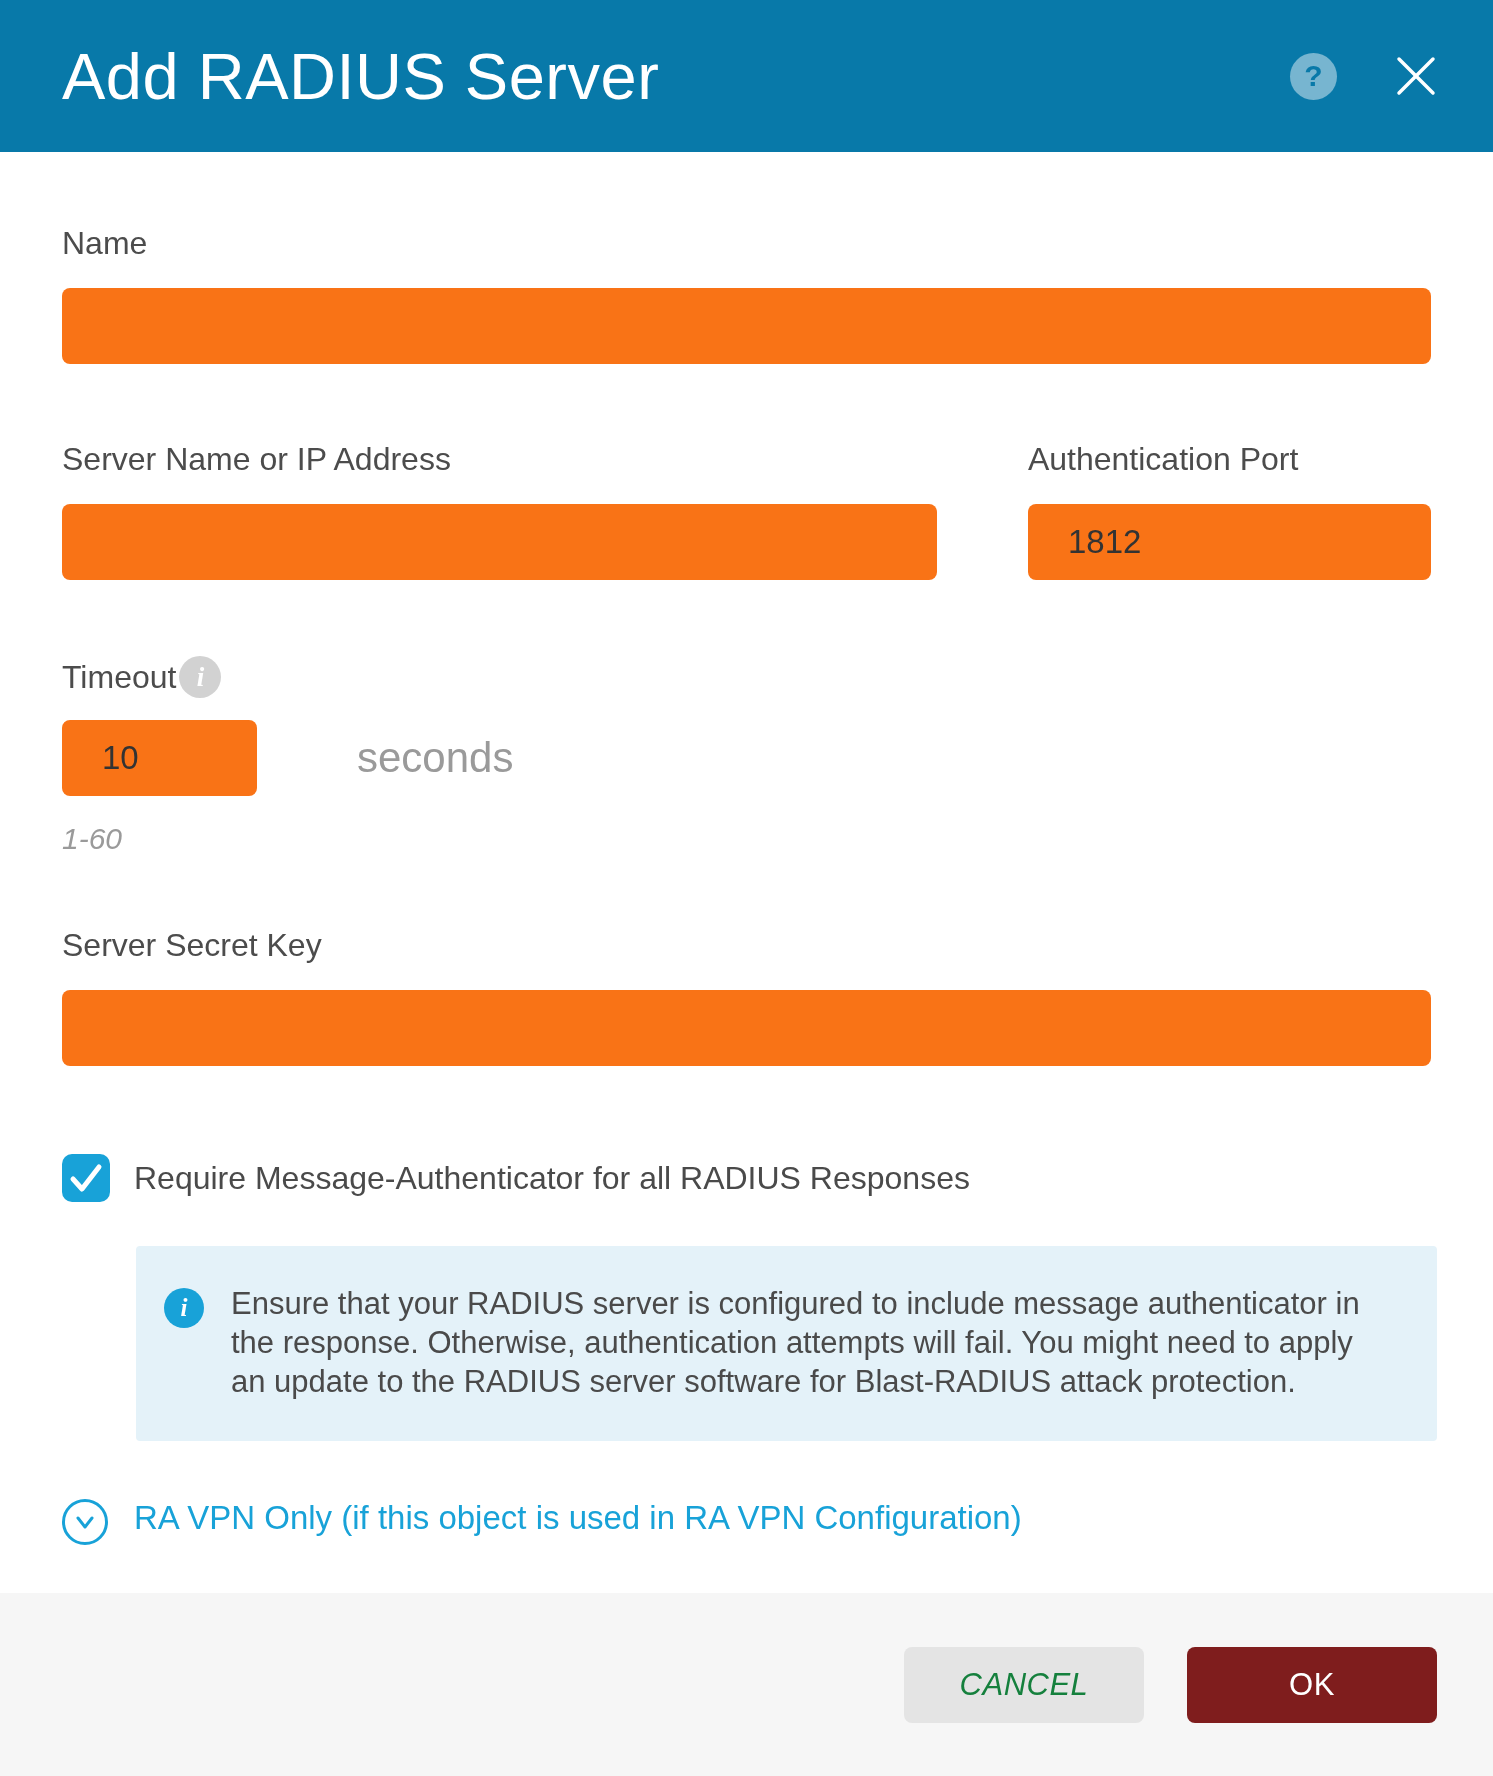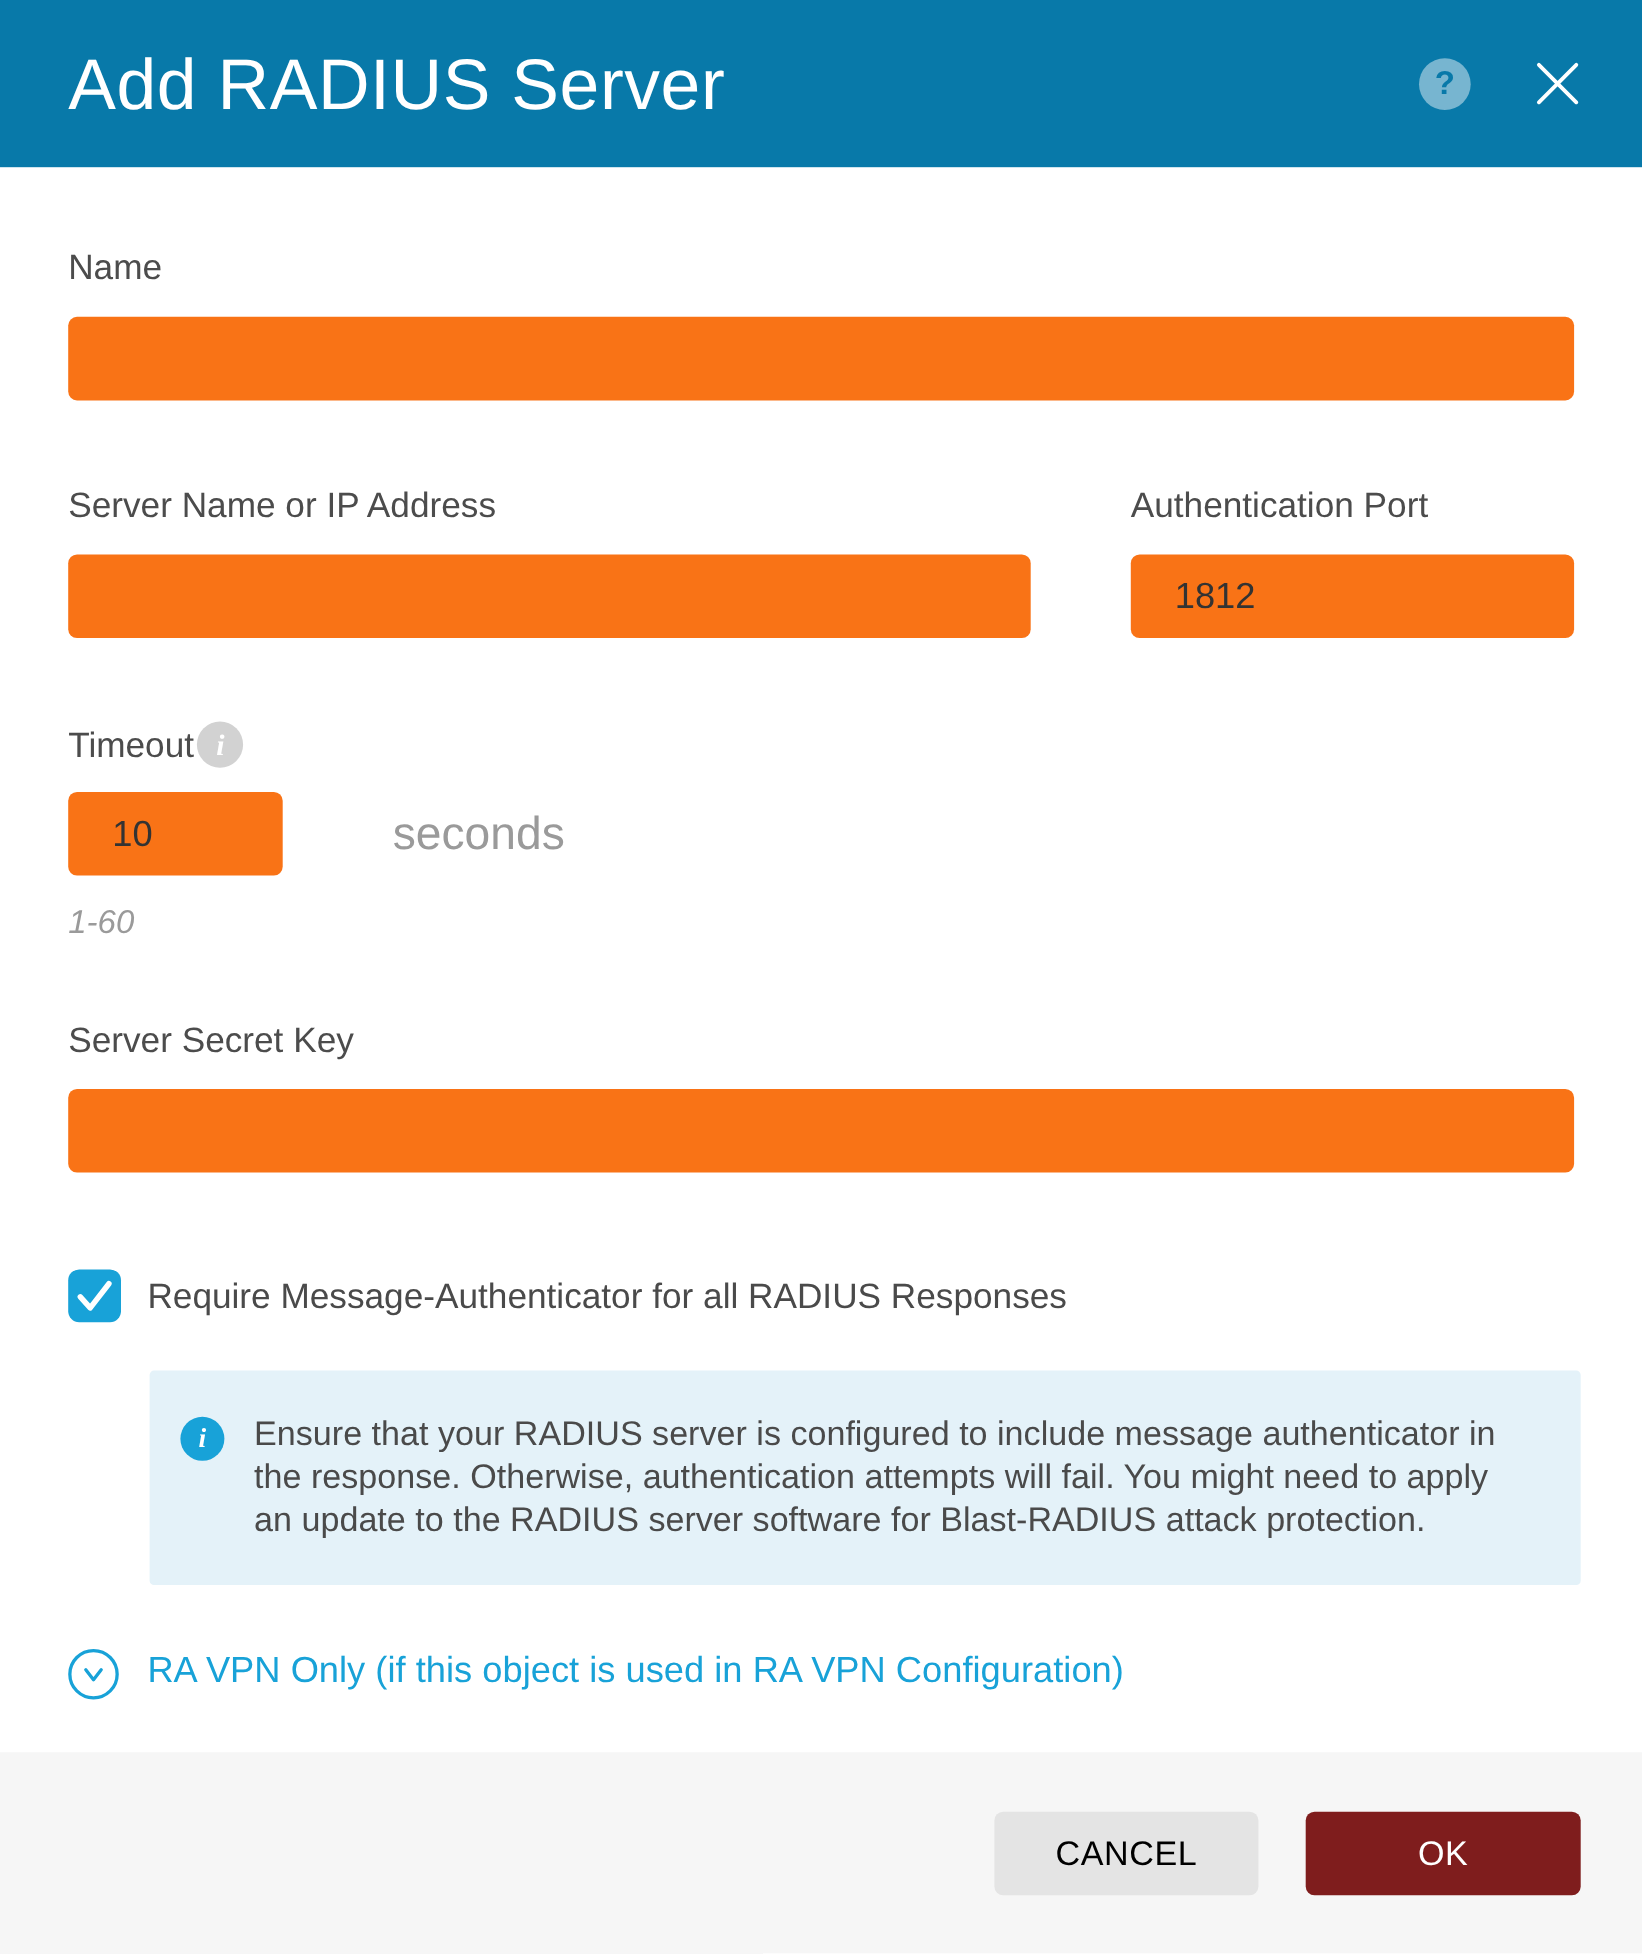--- a/index.html
+++ b/index.html
@@ -160,21 +160,21 @@
   .btn {
     height: 76px;
     border: none;
     border-radius: 8px;
     font-family: "Liberation Sans", sans-serif;
     font-size: 31px;
     letter-spacing: 0.5px;
     cursor: pointer;
     display: flex; align-items: center; justify-content: center;
   }
-  .btn-cancel { width: 240px; background: #e4e4e4; color: #000000; }
+  .btn-cancel { width: 240px; background: #e4e4e4; color: #15803d; font-style: italic; }
   .btn-ok { width: 250px; background: #7f1d1d; color: #ffffff; }
 </style>
 </head>
 <body>
 
 <div class="dialog">
 
   <div class="dlg-header">
     <div class="dlg-title">Add RADIUS Server</div>
     <div class="help-icon">?</div>

